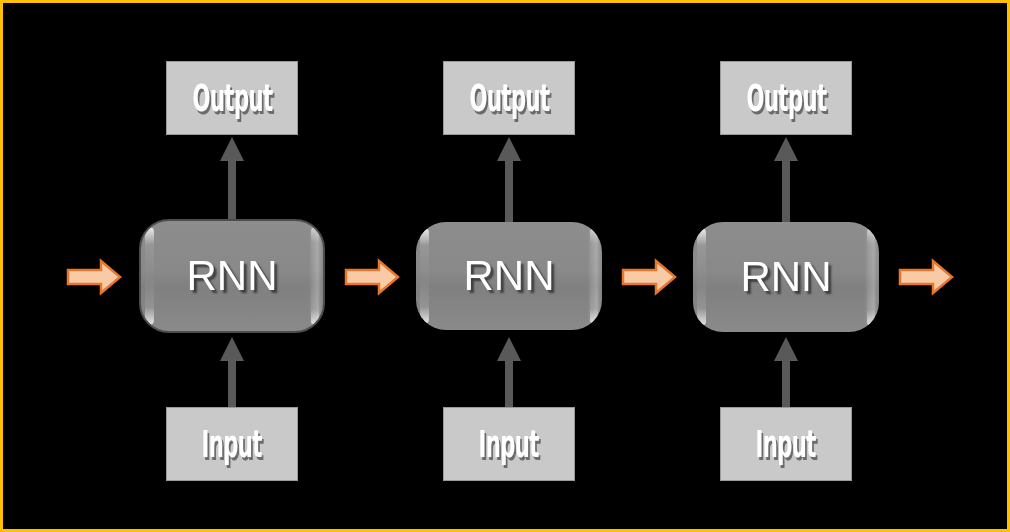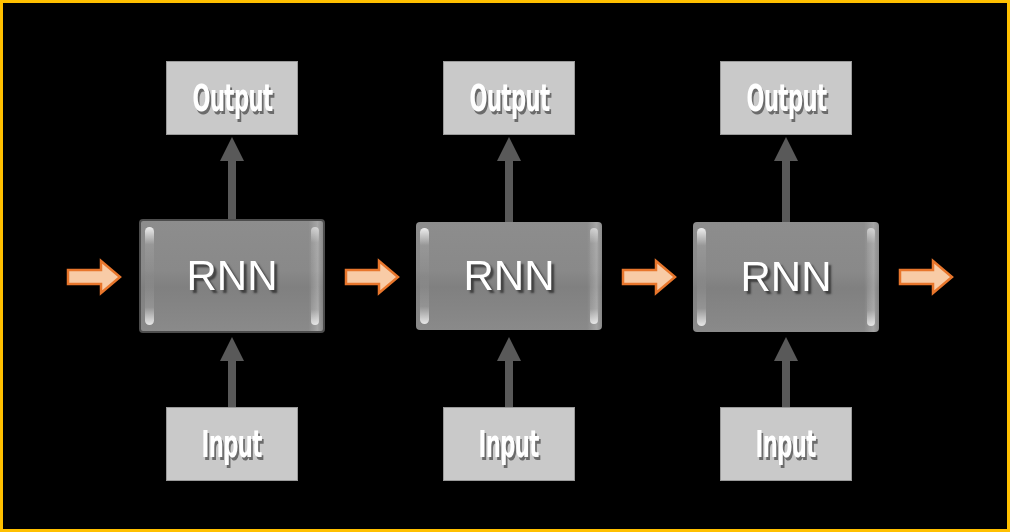--- a/index.html
+++ b/index.html
@@ -39,21 +39,21 @@
     letter-spacing: -1px;
     transform: scaleX(0.62);
     transform-origin: center center;
     white-space: nowrap;
     text-shadow: 3px 3px 0 rgba(90,90,90,0.85);
     user-select: none;
   }
 
   
   .rnn-box {
-    border-radius: 4px;
+    border-radius: 30px;
     background:
       linear-gradient(to right,
         rgba(255,255,255,0.00) 0%,
         rgba(255,255,255,0.00) 92%,
         rgba(255,255,255,0.22) 97%,
         rgba(255,255,255,0.00) 100%),
       linear-gradient(to bottom,
         #8d8d8d 0%,
         #898989 45%,
         #808080 60%,

